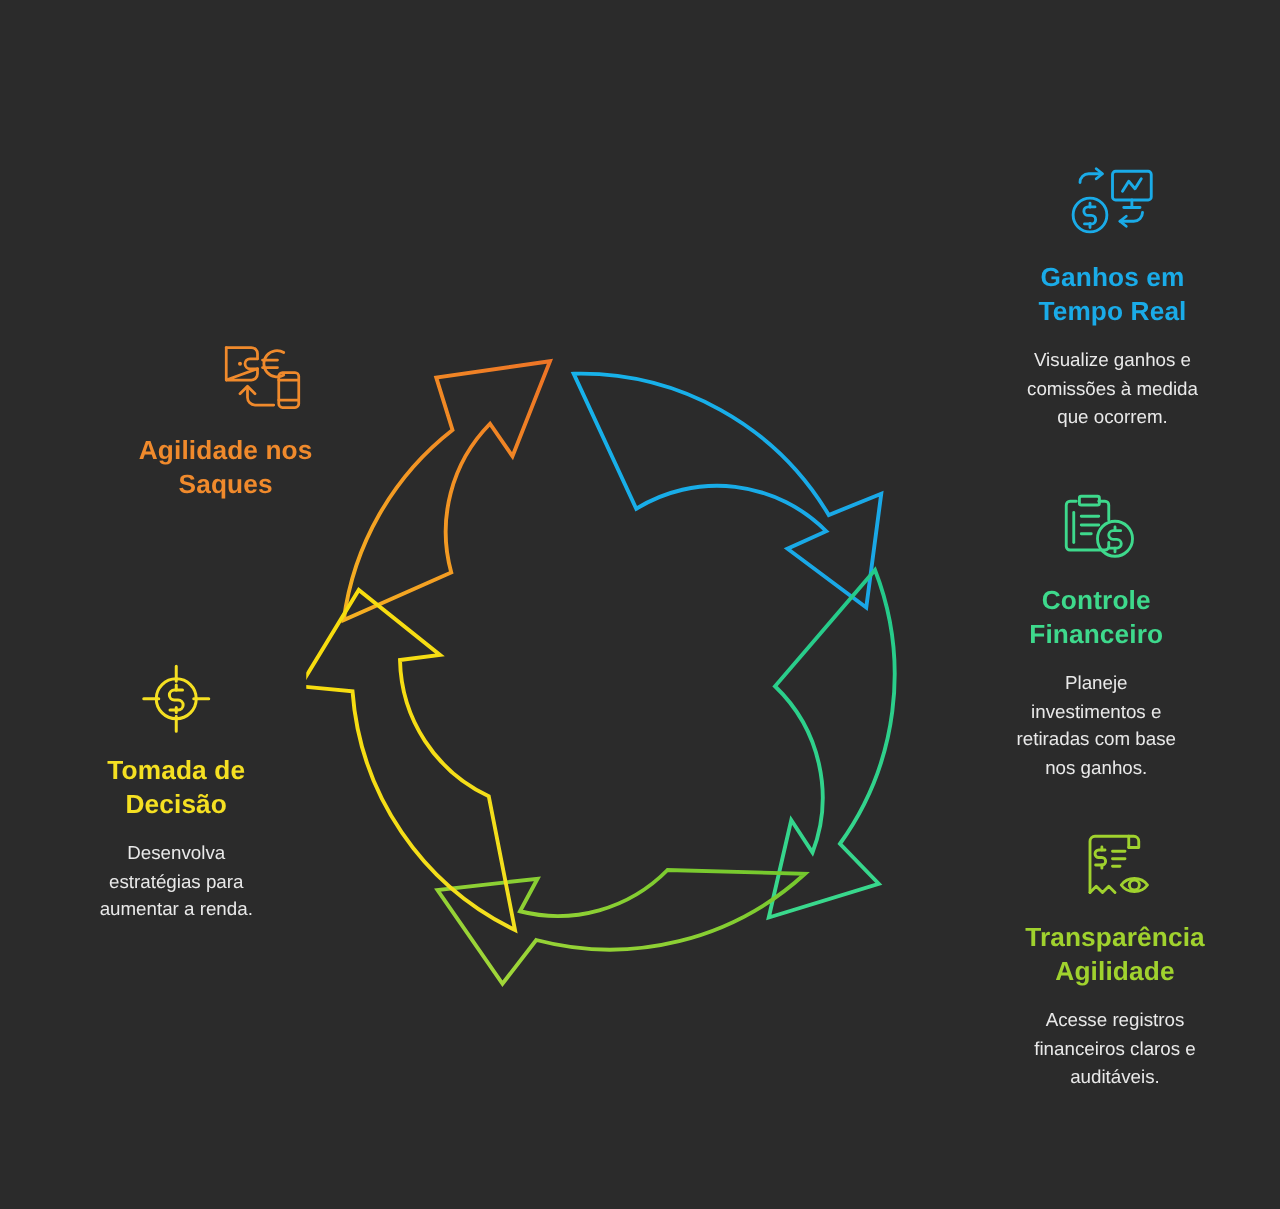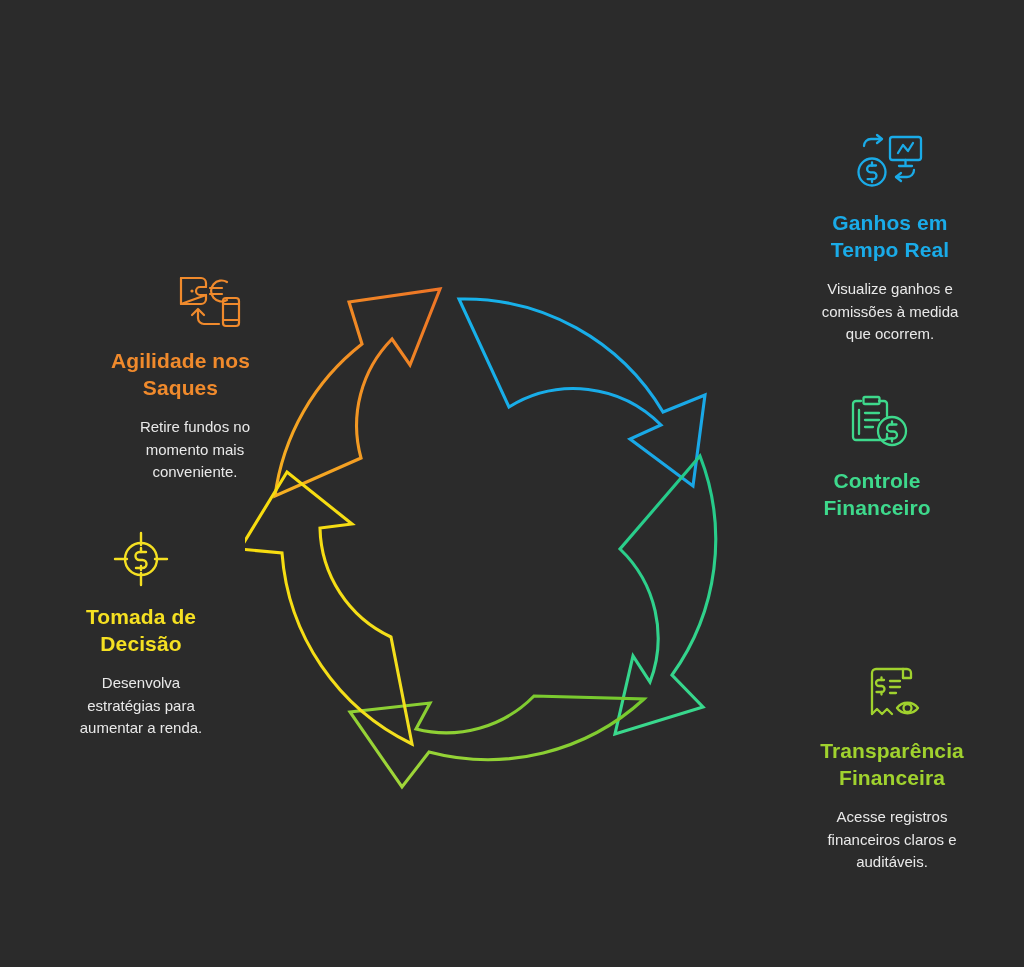--- a/index.html
+++ b/index.html
@@ -163,23 +163,20 @@
         <path d="M53 14 a10.5 10.5 0 1 0 0 18"></path>
         <path d="M36 20 h12 M36 26 h12"></path>
         <rect x="49" y="30" width="16" height="28" rx="3"></rect>
         <path d="M49 36 h16 M49 52 h16"></path>
         <path d="M45 56 h-15 a6 6 0 0 1 -6 -6 v-8"></path>
         <path d="M18 47 l6 -6 l6 6"></path>
       </svg>
     </span>
     <div class="feature-title" style="color:#f08a2c">Agilidade nos
 Saques</div>
-    <div class="feature-desc">Retire fundos no
-momento mais
-conveniente.</div>
   </div>
 
   <div class="feature" id="feat-ganhos">
     <span class="feature-icon">
       <svg width="72" height="64" viewBox="0 0 72 64" fill="none" stroke="#1aabe8" stroke-width="2.3" stroke-linecap="round" stroke-linejoin="round" xmlns="http://www.w3.org/2000/svg">
         <rect x="36" y="5" width="31" height="23" rx="2.5"></rect>
         <path d="M44 21 l5 -8 l5 6 l5 -8"></path>
         <path d="M51.5 28 v6 M45 34 h13"></path>
         <circle cx="18" cy="40" r="13.5"></circle>
         <path d="M22 33.5 h-5.5 a3.4 3.4 0 0 0 0 6.8 h2.6 a3.4 3.4 0 0 1 0 6.8 h-5.5"></path>
@@ -221,35 +218,39 @@
         <path d="M23 5 h13 a1.5 1.5 0 0 1 1.5 1.5 v4 a1.5 1.5 0 0 1 -1.5 1.5 h-13 a1.5 1.5 0 0 1 -1.5 -1.5 v-4 a1.5 1.5 0 0 1 1.5 -1.5 z"></path>
         <path d="M17 18 v24"></path>
         <path d="M23 21 h14 M23 28 h14 M23 35 h8"></path>
         <circle cx="50" cy="39" r="14"></circle>
         <path d="M54.5 32.5 h-6 a3.5 3.5 0 0 0 0 7 h3 a3.5 3.5 0 0 1 0 7 h-6"></path>
         <path d="M50 29.5 v3 M50 46.5 v3"></path>
       </svg>
     </span>
     <div class="feature-title" style="color:#3ed98c">Controle
 Financeiro</div>
+    <div class="feature-desc">Planeje
+investimentos e
+retiradas com base
+nos ganhos.</div>
   </div>
 
   <div class="feature" id="feat-transp">
     <span class="feature-icon">
       <svg width="72" height="62" viewBox="0 0 72 62" fill="none" stroke="#a0d22e" stroke-width="2.3" stroke-linecap="round" stroke-linejoin="round" xmlns="http://www.w3.org/2000/svg">
         <path d="M16 52 v-41 a4 4 0 0 1 4 -4 h31 a4 4 0 0 1 4 4 v5 h-8"></path>
         <path d="M47 16 v-9"></path>
         <path d="M16 52 l5 -5 l5 5 l5 -5 l5 5"></path>
         <path d="M28 18 h-5 a3 3 0 0 0 0 6 h2.5 a3 3 0 0 1 0 6 h-5"></path>
         <path d="M25.5 15.5 v2.5 M25.5 30 v2.5"></path>
         <path d="M34 19 h10 M34 25 h10 M34 31 h6"></path>
         <path d="M41 46 c5 -7 16 -7 21 0 c-5 7 -16 7 -21 0 z"></path>
         <circle cx="51.5" cy="46" r="4"></circle>
       </svg>
     </span>
     <div class="feature-title" style="color:#a0d22e">Transparência
-Financeira</div>
+Agilidade</div>
     <div class="feature-desc">Acesse registros
 financeiros claros e
 auditáveis.</div>
   </div>
 
 </div>
 
 </body></html>

